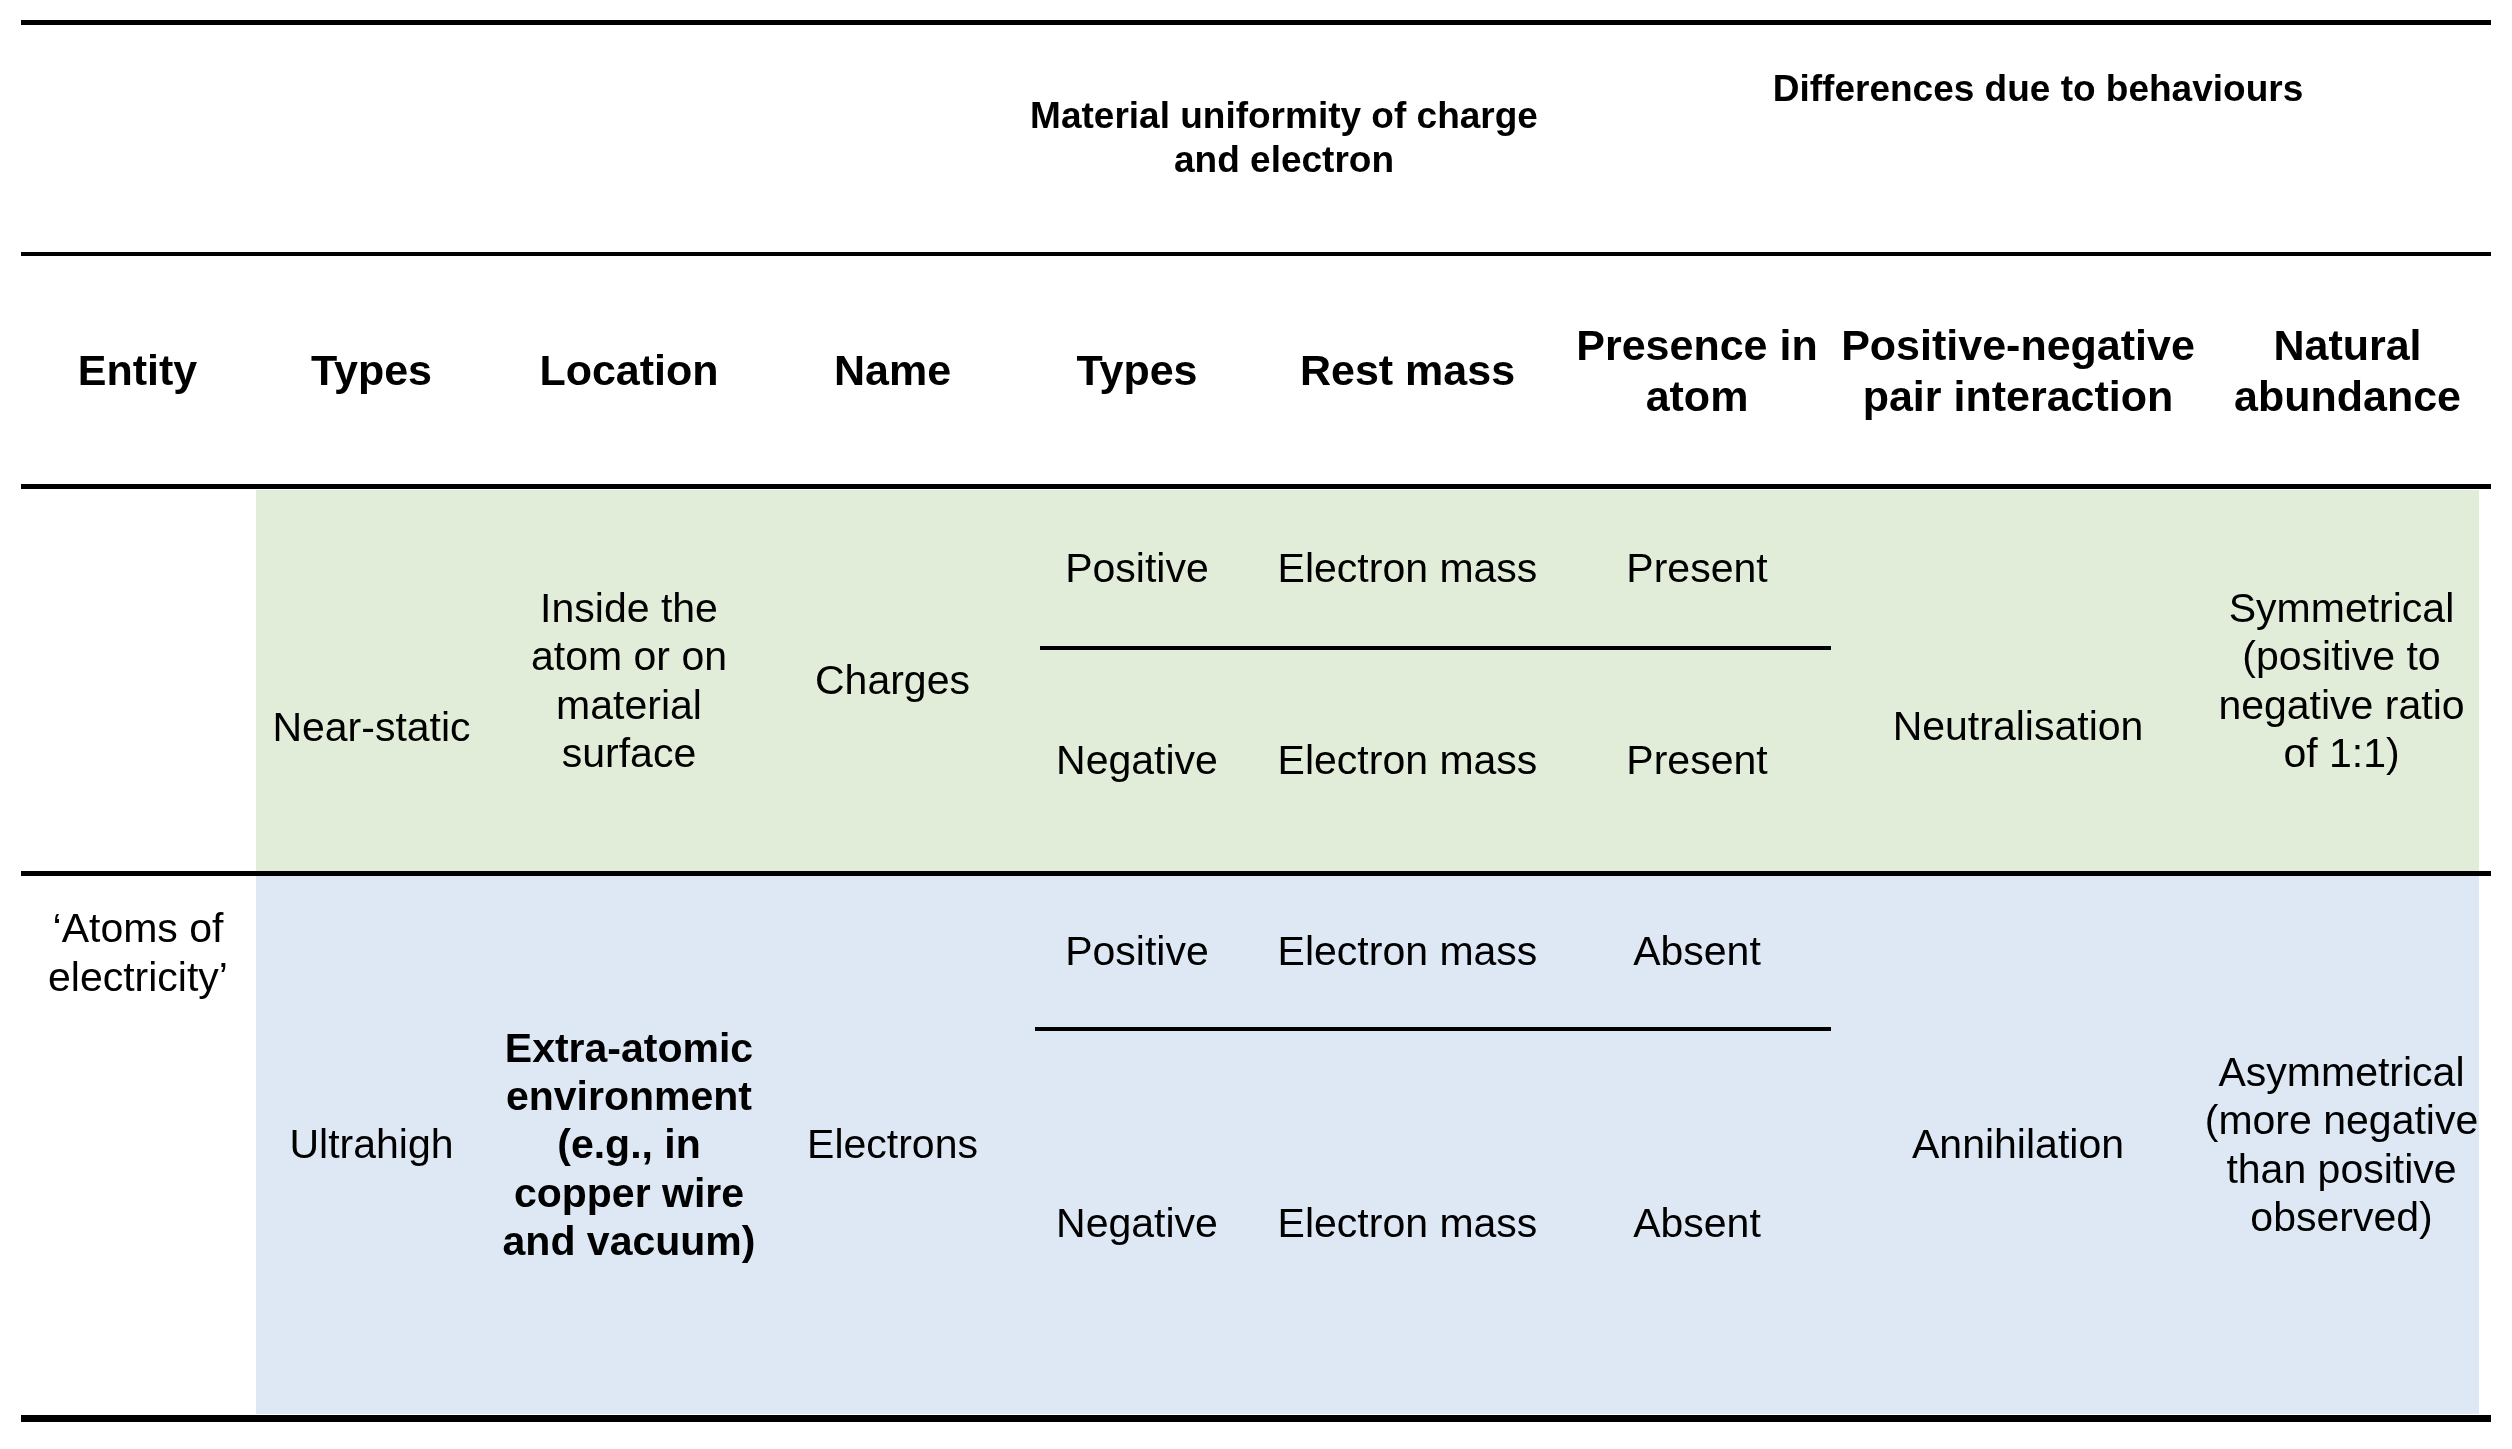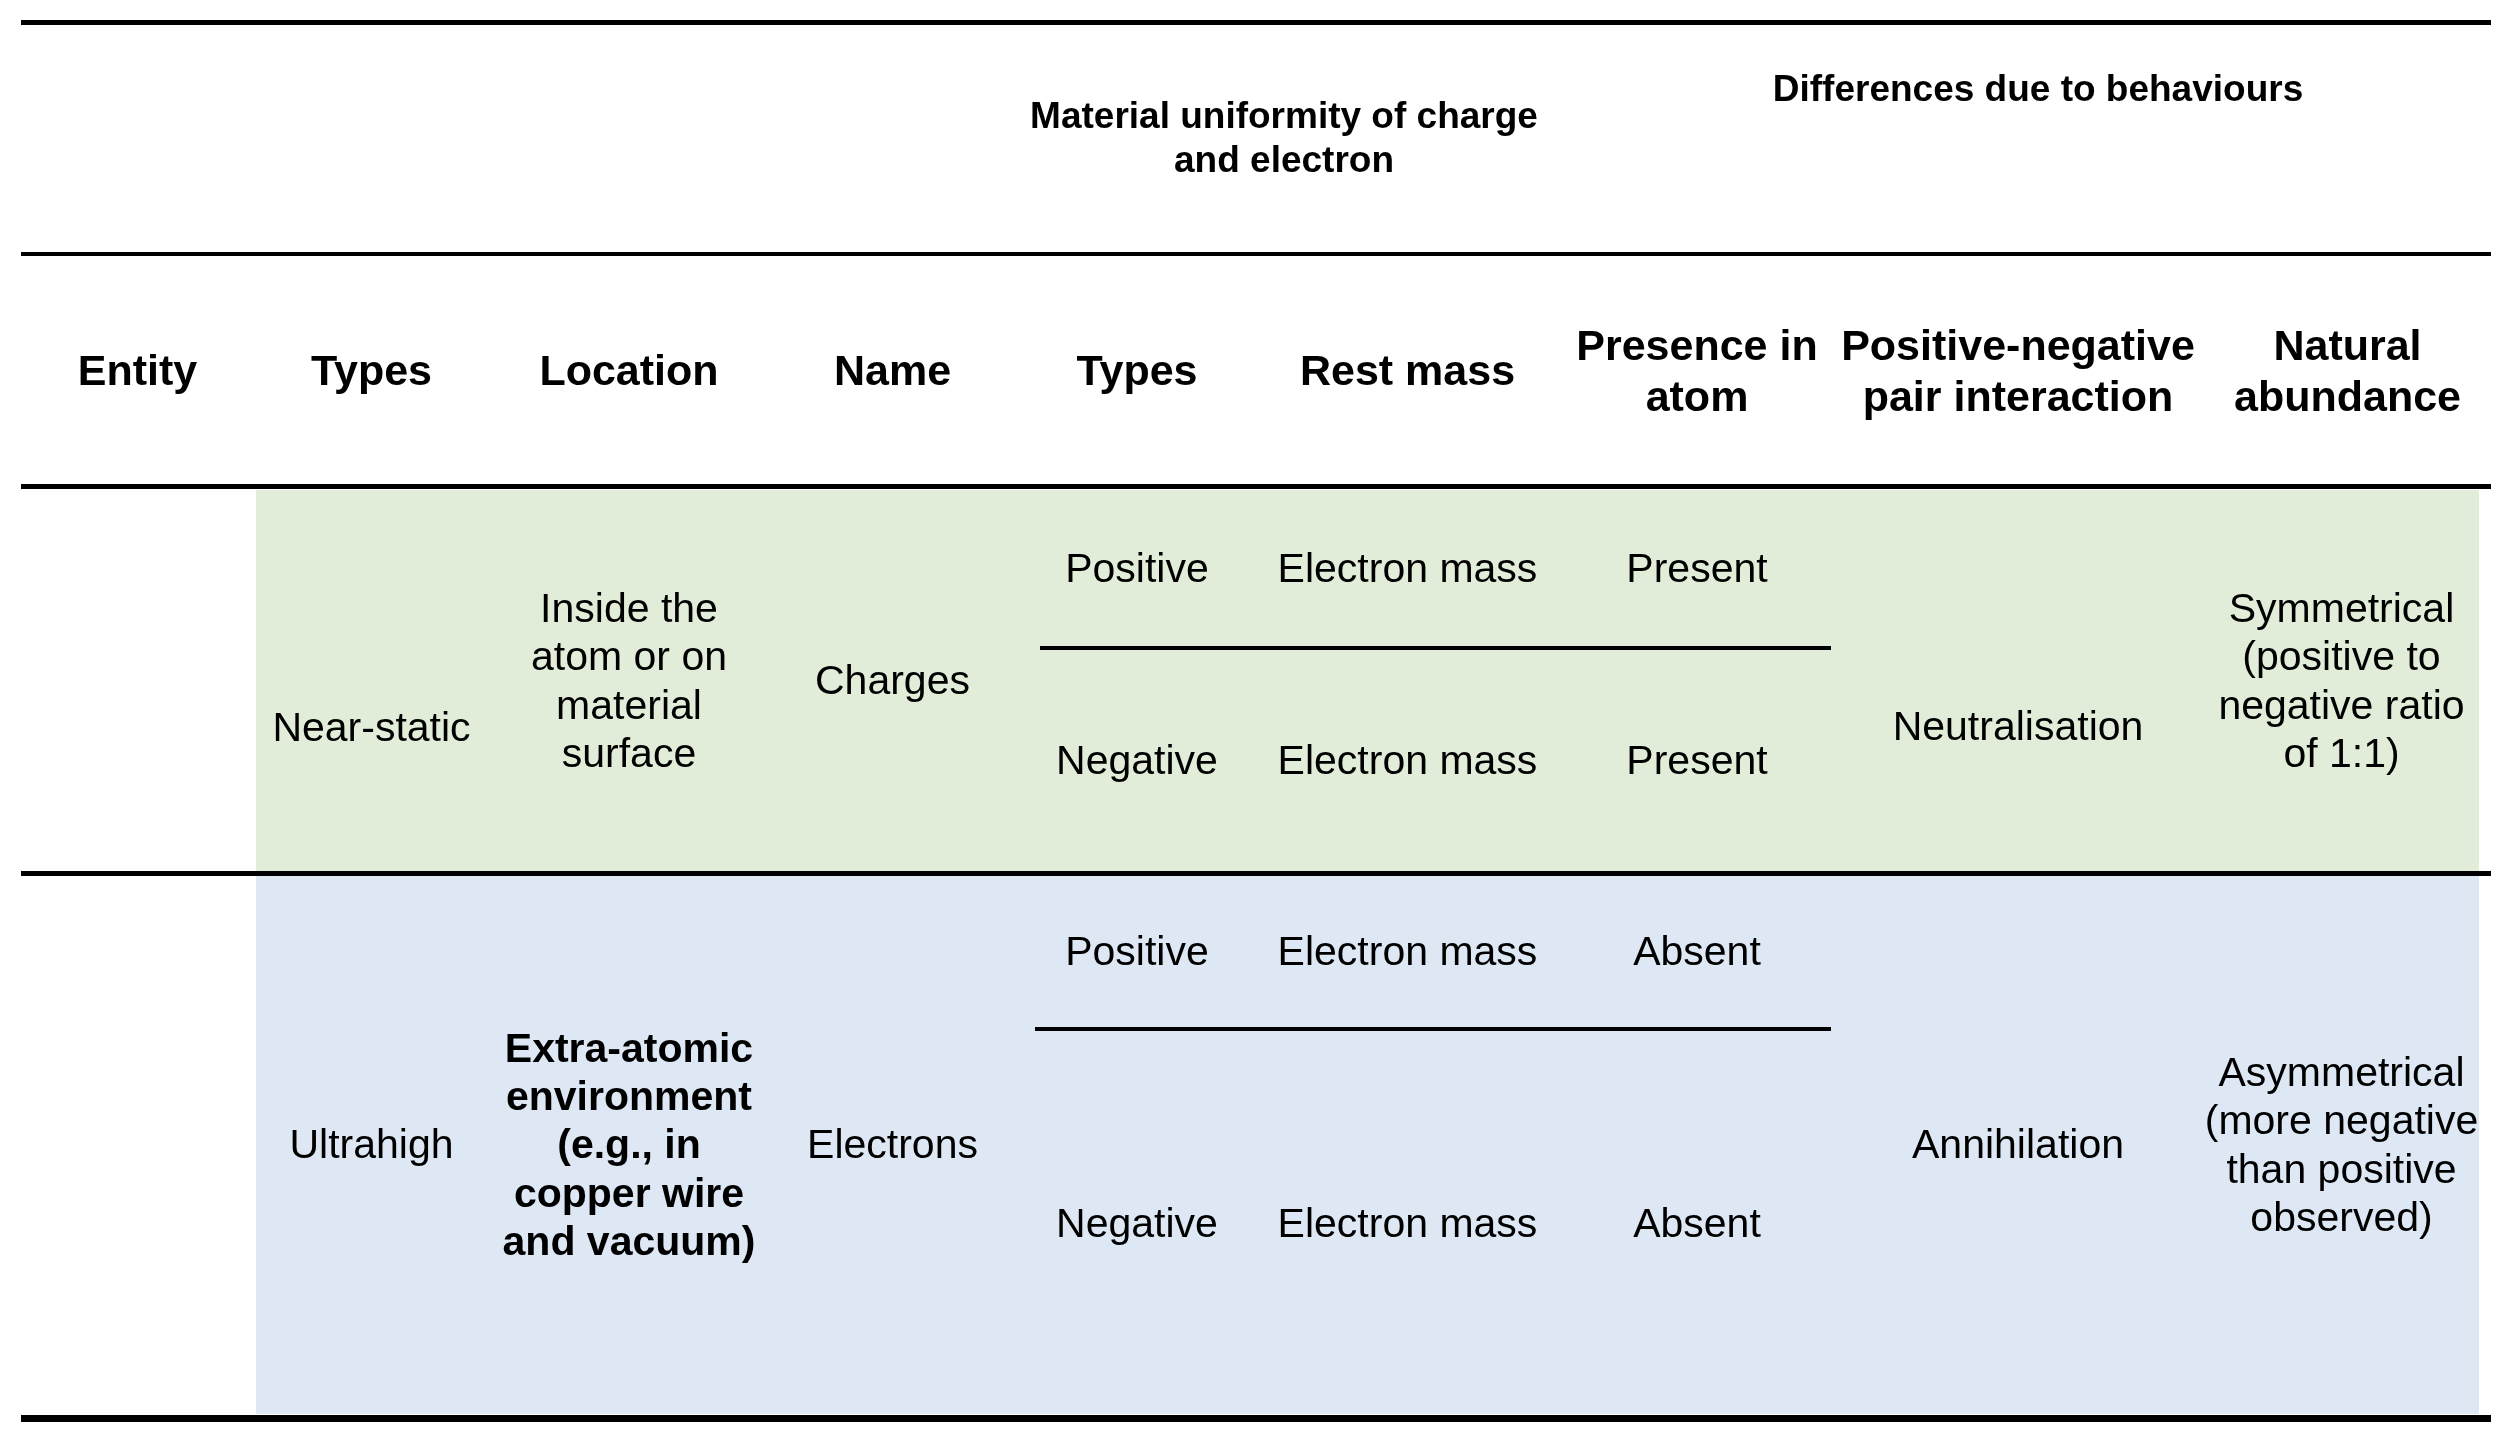--- a/index.html
+++ b/index.html
@@ -121,20 +121,21 @@
     <div class="cellbox hdr" style="left:1261px; top:261px; width:293px; height:219px;">Rest mass</div>
 
     <div class="cellbox hdr" style="left:1017px; top:261px; width:240px; height:219px;">Types</div>
 
     <div class="cellbox hdr" style="left:1562px; top:261px; width:270px; height:219px;">Presence in atom</div>
 
     <div class="cellbox hdr" style="left:1838px; top:261px; width:360px; height:219px;">Positive-negative pair interaction</div>
 
     <div class="cellbox hdr" style="left:2204px; top:261px; width:287px; height:219px;">Natural abundance</div>
 
+    <div class="cellbox body" style="left:21px; top:490px; width:234px; height:925px;">‘Atoms of electricity’</div>
 
     <div class="cellbox body" style="left:261px; top:490px; width:221px; height:381px;margin-top:47px;">Near-static</div>
 
     <div class="cellbox body" style="left:490px; top:490px; width:278px; height:381px;">Inside the atom or on material surface</div>
 
     <div class="cellbox body" style="left:773px; top:490px; width:239px; height:381px;">Charges</div>
 
     <div class="cellbox body" style="left:1017px; top:490px; width:240px; height:156px;">Positive</div>
 
     <div class="cellbox body" style="left:1261px; top:490px; width:293px; height:156px;">Electron mass</div>

